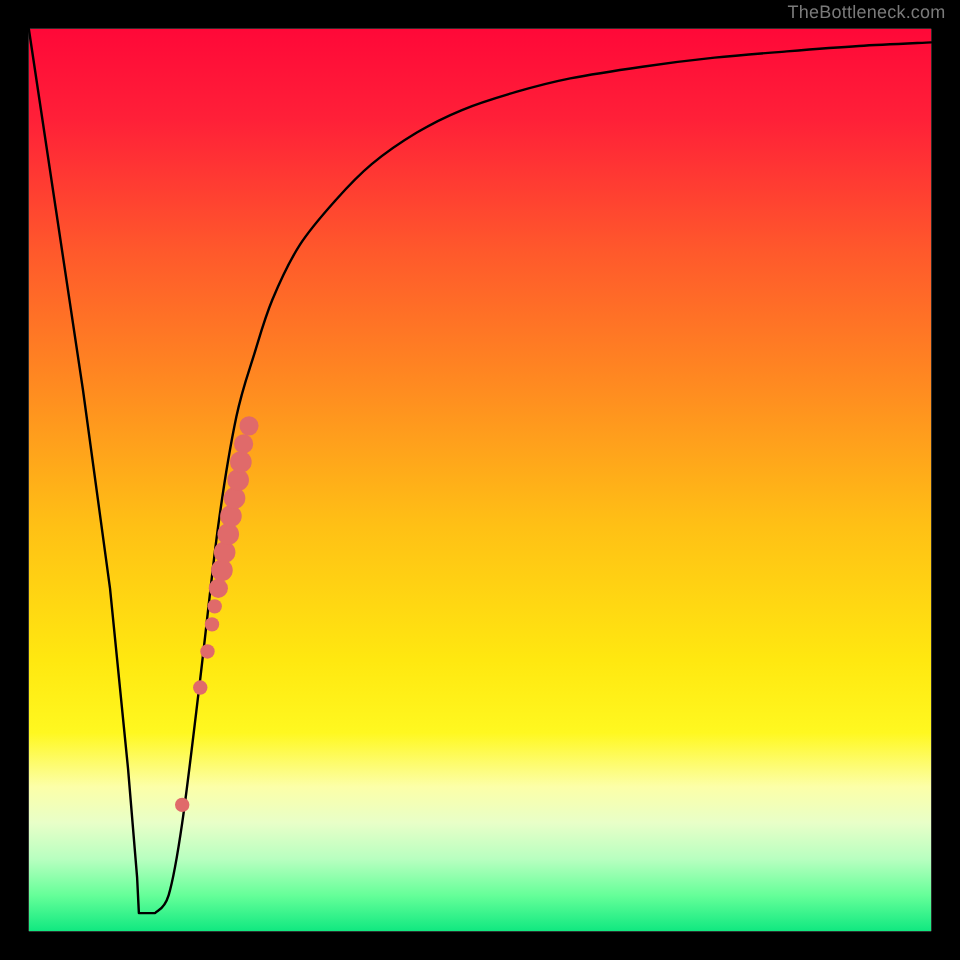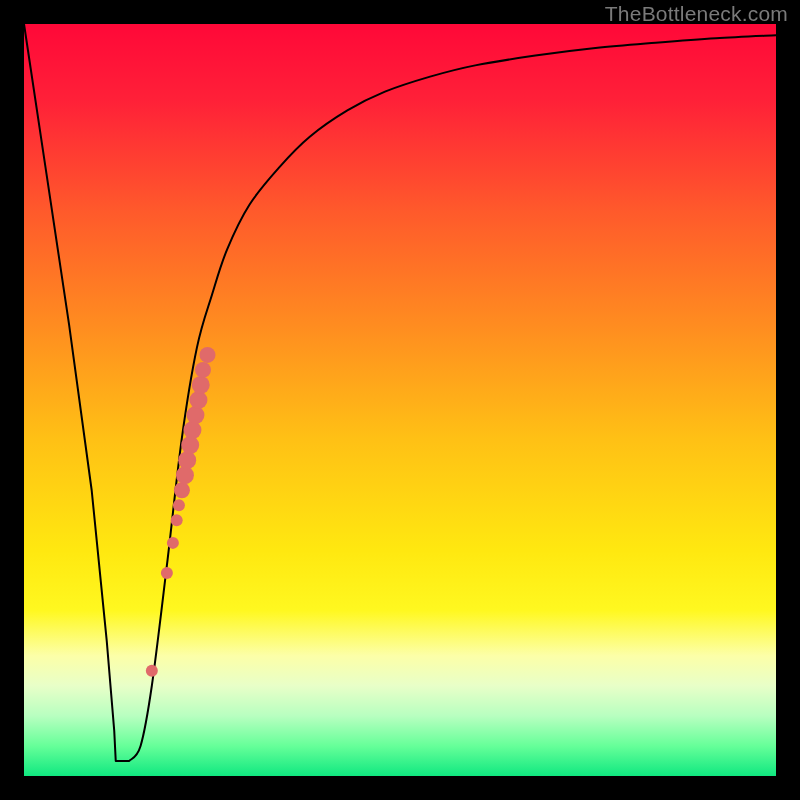--- a/index.html
+++ b/index.html
@@ -12,21 +12,21 @@
     position: relative;
     width: 800px;
     height: 800px;
     margin: 0;
   }
   .watermark {
     position: absolute;
     top: 2px;
     right: 12px;
     color: #7a7a7a;
-    font-size: 21px;
+    font-size: 15px;
     font-weight: 400;
     z-index: 3;
     letter-spacing: 0.2px;
   }
   svg { display: block; }
 </style>
 </head>
 <body>
 
 <div class="wrap">

